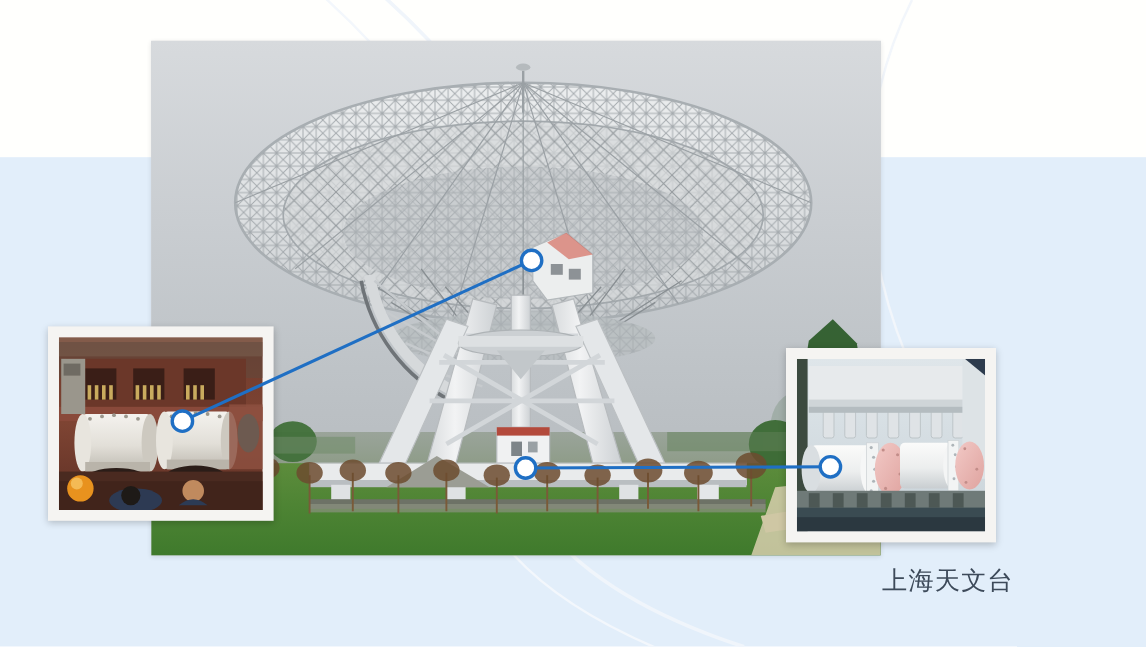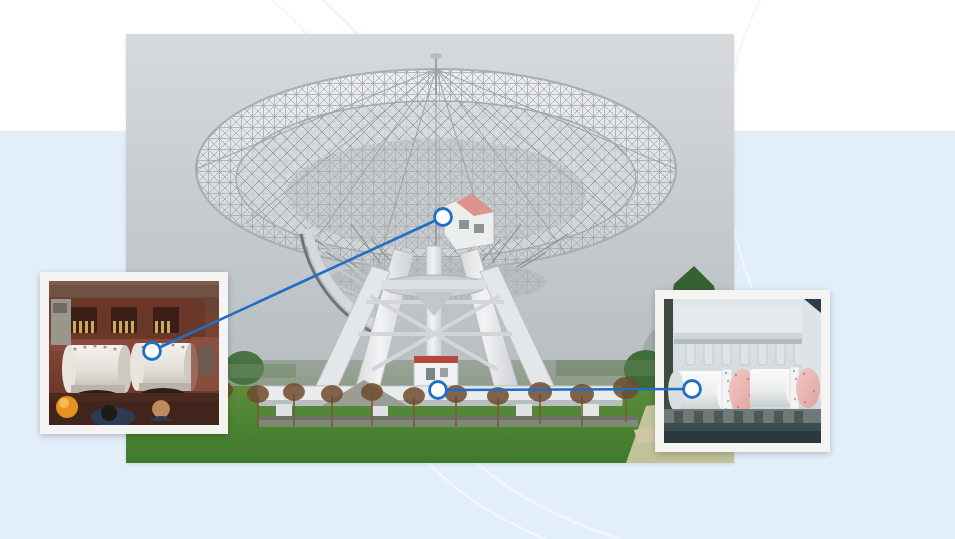--- a/index.html
+++ b/index.html
@@ -475,14 +475,15 @@
   <svg class="connectors" viewBox="0 0 955 539">
     <line x1="443" y1="217" x2="152" y2="351" stroke="#1f6fc4" stroke-width="2.6"></line>
     <line x1="438" y1="390" x2="692" y2="389" stroke="#1f6fc4" stroke-width="2.6"></line>
 
     <circle cx="443" cy="217" r="8.5" fill="#ffffff" stroke="#1f6fc4" stroke-width="2.8"></circle>
     <circle cx="152" cy="351" r="8.5" fill="#ffffff" stroke="#1f6fc4" stroke-width="2.8"></circle>
     <circle cx="438" cy="390" r="8.5" fill="#ffffff" stroke="#1f6fc4" stroke-width="2.8"></circle>
     <circle cx="692" cy="389" r="8.5" fill="#ffffff" stroke="#1f6fc4" stroke-width="2.8"></circle>
   </svg>
 
+  <div class="caption">上海天文台</div>
 
 </div>
 
 </body></html>

